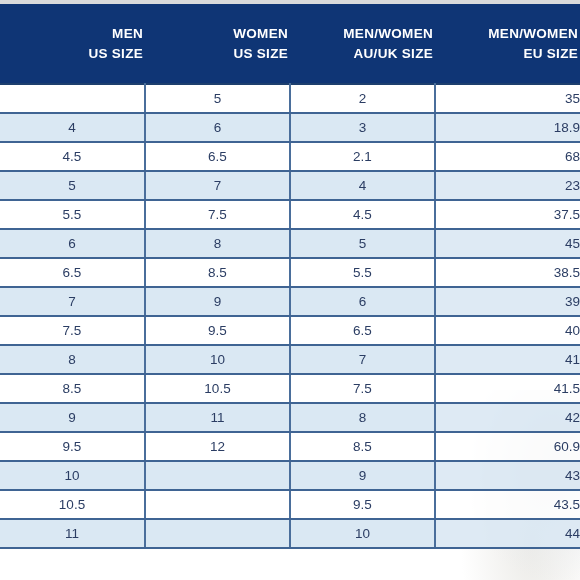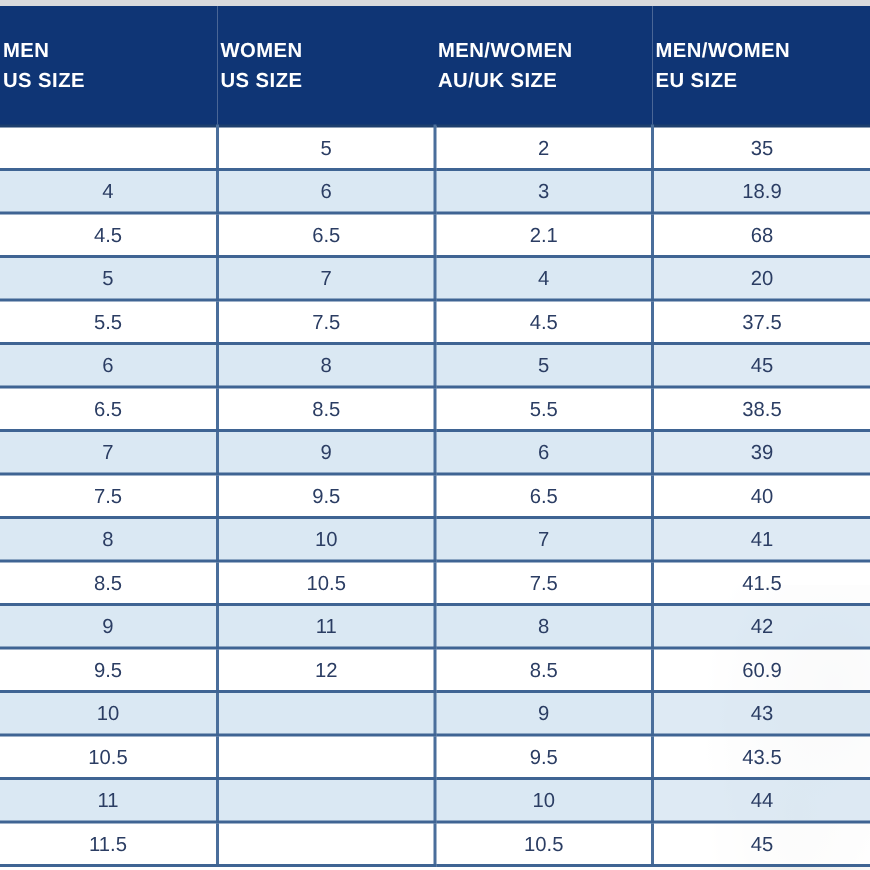--- a/index.html
+++ b/index.html
@@ -53,21 +53,21 @@
     table-layout: fixed;
   }
 
   thead th {
     background: #0f3575;
     color: #ffffff;
     font-size: 13.5px;
     font-weight: bold;
     letter-spacing: 0.3px;
     line-height: 1.42;
-    text-align: left;
+    text-align: right;
     height: 79px;
     padding: 0 2px;
     border: none;
     vertical-align: middle;
     white-space: pre-line;
   }
 
   tbody td {
     height: 29px;
     text-align: center;
@@ -75,20 +75,21 @@
     font-size: 13.5px;
     color: #2b3d63;
     background: #ffffff;
     border-right: 2px solid #4a6e9b;
     border-bottom: 2px solid #3f6493;
     padding: 0;
     box-sizing: border-box;
   }
   tbody td:last-child {
     border-right: none;
+    text-align: right;
   }
   tbody tr.alt td {
     background: #dae8f3;
   }
   tbody tr.alt td:last-child {
     background: #dae8f3;
   }
   tbody tr:first-child td {
     border-top: 2px solid #1d3f6e;
   }
@@ -138,21 +139,21 @@
           <tr>
             <td>4.5</td>
             <td>6.5</td>
             <td>2.1</td>
             <td class="eu-col">68</td>
           </tr>
           <tr class="alt">
             <td>5</td>
             <td>7</td>
             <td>4</td>
-            <td class="eu-col">20</td>
+            <td class="eu-col">23</td>
           </tr>
           <tr>
             <td>5.5</td>
             <td>7.5</td>
             <td>4.5</td>
             <td class="eu-col">37.5</td>
           </tr>
           <tr class="alt">
             <td>6</td>
             <td>8</td>
@@ -212,23 +213,17 @@
             <td></td>
             <td>9.5</td>
             <td class="eu-col">43.5</td>
           </tr>
           <tr class="alt">
             <td>11</td>
             <td></td>
             <td>10</td>
             <td class="eu-col">44</td>
           </tr>
-          <tr>
-            <td>11.5</td>
-            <td></td>
-            <td>10.5</td>
-            <td class="eu-col">45</td>
-          </tr>
         </tbody>
     </table>
   </div>
 
 </div>
 
 </body></html>

